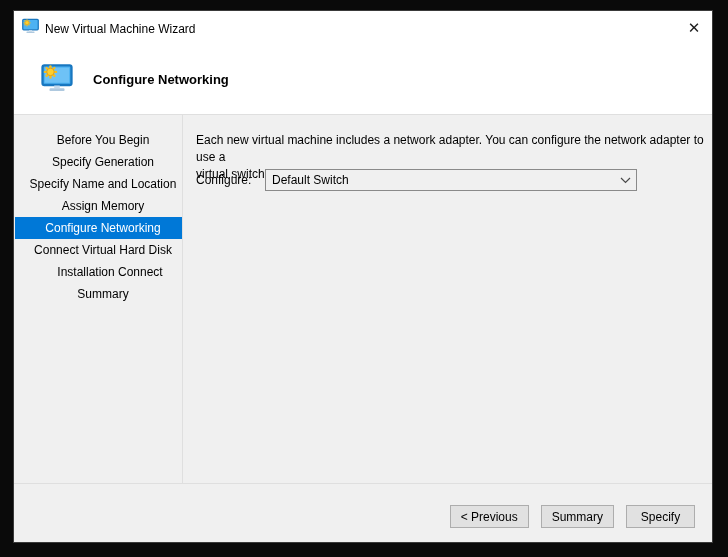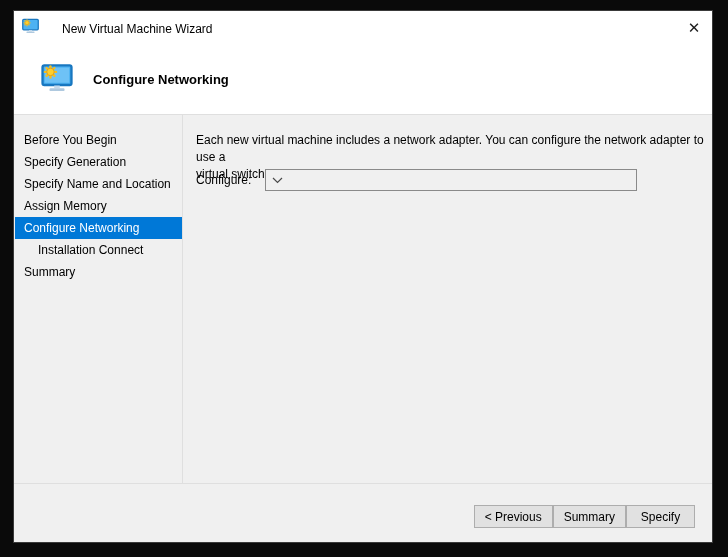--- a/index.html
+++ b/index.html
@@ -9,53 +9,53 @@
     position:relative;overflow:hidden;
     font-family:"Liberation Sans","DejaVu Sans",sans-serif;
     -webkit-font-smoothing:antialiased;
   }
   .dialog{
     position:absolute;left:13px;top:10px;width:700px;height:533px;
     background:#FFFFFF;border:1px solid #3A3A3A;box-sizing:border-box;
   }
   
   .titlebar-icon{position:absolute;left:8px;top:7px;width:17px;height:16px;}
-  .titlebar-title{position:absolute;left:31px;top:11px;font-size:12px;color:#000;white-space:nowrap;margin-left:17px;}
+  .titlebar-title{position:absolute;left:31px;top:11px;font-size:12px;color:#000;white-space:nowrap;}
   .close-btn{
     position:absolute;right:7px;top:6px;width:22px;height:22px;
     display:flex;align-items:center;justify-content:center;
     font-size:15px;color:#1a1a1a;cursor:default;background:transparent;border:none;
   }
   
   .header-icon{position:absolute;left:26px;top:53px;width:34px;height:28px;}
   .header-title{position:absolute;left:79px;top:61px;font-size:13px;font-weight:bold;color:#000;white-space:nowrap;}
   
   .body-area{position:absolute;left:0;right:0;top:103px;bottom:0;background:#F0F0F0;border-top:1px solid #DFDFDF;box-sizing:border-box;}
   .v-divider{position:absolute;left:168px;top:104px;width:1px;height:368px;background:#DFDFDF;}
   .footer-divider{position:absolute;left:0;right:0;top:472px;height:1px;background:#DFDFDF;}
   
   .sidebar{position:absolute;left:1px;top:118px;width:167px;}
   .sidebar-item{
     height:22px;line-height:22px;padding-left:9px;
-    font-size:12px;color:#000;white-space:nowrap;cursor:default;
+    font-size:12px;color:#000;white-space:nowrap;cursor:default;text-align:center;
   }
   .sidebar-item.indent{padding-left:23px;}
   .sidebar-item.selected{background:#0078D7;color:#FFFFFF;}
   
   .description{position:absolute;left:182px;top:121px;width:516px;font-size:12px;color:#000;line-height:17px;}
   .connection-label{position:absolute;left:182px;top:162px;font-size:12px;color:#000;}
   .combobox{
     position:absolute;left:251px;top:158px;width:372px;height:22px;
     background:#F0F0F0;border:1px solid #8A8A8A;box-sizing:border-box;
     display:flex;align-items:center;cursor:default;
   }
   .combobox-value{flex:1;padding-left:6px;font-size:12px;color:#000;white-space:nowrap;overflow:hidden;}
   .combobox-chevron{width:22px;display:flex;align-items:center;justify-content:center;}
   
-  .footer-buttons{position:absolute;right:17px;top:494px;display:flex;}
+  .footer-buttons{position:absolute;right:17px;top:494px;display:flex;gap:12px;}
   .wiz-btn{
     min-width:69px;height:23px;box-sizing:border-box;
     background:#E1E1E1;border:1px solid #ADADAD;
     font-family:"Liberation Sans","DejaVu Sans",sans-serif;
     font-size:12px;color:#000;padding:0 10px;cursor:default;
   }
   .wiz-btn.default{border:2px solid #0078D7;min-width:73px;height:25px;margin-top:-1px;}
 </style>
 </head>
 <body>
@@ -99,31 +99,33 @@
   <div class="body-area"></div>
   <div class="v-divider"></div>
   <div class="footer-divider"></div>
 
   <div class="sidebar">
     <div class="sidebar-item">Before You Begin</div>
     <div class="sidebar-item">Specify Generation</div>
     <div class="sidebar-item">Specify Name and Location</div>
     <div class="sidebar-item">Assign Memory</div>
     <div class="sidebar-item selected">Configure Networking</div>
+    <div class="sidebar-item">Connect Virtual Hard Disk</div>
     <div class="sidebar-item indent">Installation Connect</div>
     <div class="sidebar-item">Summary</div>
   </div>
 
   <div class="description">
     <div>Each new virtual machine includes a network adapter. You can configure the network adapter to use a</div>
     <div>virtual switch, or it can remain disconnected.</div>
   </div>
 
   <span class="connection-label">Configure:</span>
   <div class="combobox">
+    <span class="combobox-value">Default Switch</span>
     <span class="combobox-chevron">
       <svg width="11" height="7" viewBox="0 0 11 7">
         <polyline points="1,1 5.5,5.5 10,1" fill="none" stroke="#4A4A4A" stroke-width="1.2"></polyline>
       </svg>
     </span>
   </div>
 
   <div class="footer-buttons">
     <button class="wiz-btn">&lt; Previous</button>
     <button class="wiz-btn">Summary</button>

